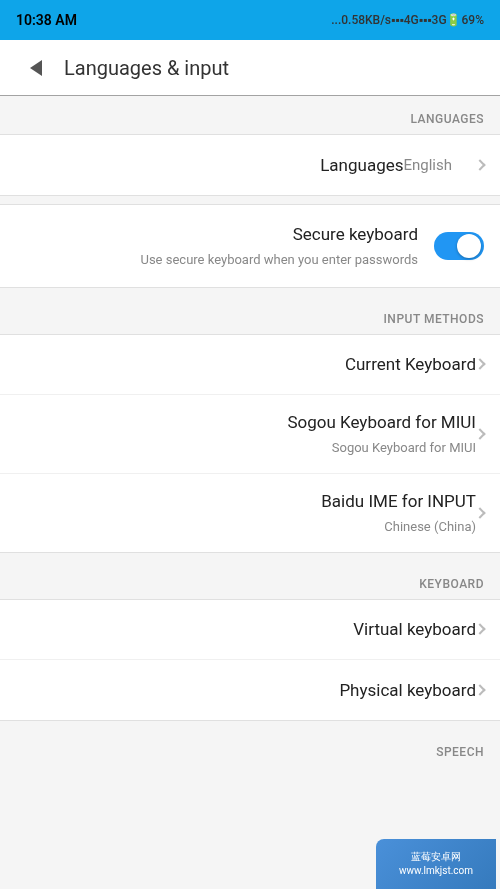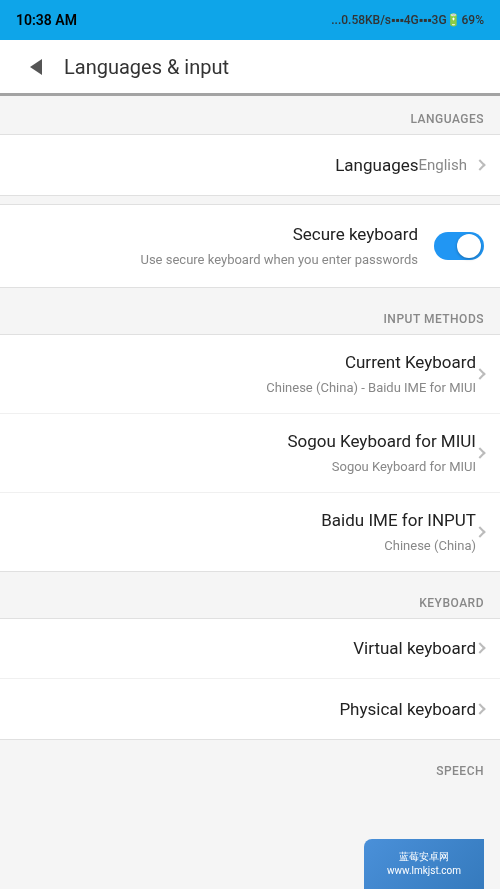--- a/index.html
+++ b/index.html
@@ -46,21 +46,21 @@
       color: #333;
     }
 
     
     .top-bar {
       background: #fff;
       height: 56px;
       display: flex;
       align-items: center;
       padding: 0 16px;
-      border-bottom: 3px solid #a3a3a3;
+      border-bottom: 1px solid #a3a3a3;
     }
 
     .back-button {
       width: 40px;
       height: 40px;
       display: flex;
       align-items: center;
       justify-content: center;
       cursor: pointer;
       margin-right: 8px;
@@ -135,21 +135,21 @@
     .settings-item-subtitle {
       font-size: 13px;
       color: #888;
       margin-top: 7px;
       line-height: 1.3;
     }
 
     .settings-item-right {
       display: flex;
       align-items: center;
-      gap: 9px;
+      gap: 24px;
       flex-shrink: 0;
     }
 
     .settings-item-value {
       font-size: 15px;
       color: #888;
     }
 
     
     .chevron {
@@ -201,21 +201,21 @@
 
     .secure-keyboard-text {
       flex: 1;
       margin-right: 16px;
     }
 
     
     .watermark {
       position: absolute;
       bottom: 0;
-      right: 16px;
+      right: 4px;
       width: 120px;
       height: 50px;
       background: linear-gradient(135deg, #4a90d9, #357abd);
       display: flex;
       align-items: center;
       justify-content: center;
       border-top-left-radius: 8px;
     }
 
     .watermark-text {
@@ -273,21 +273,20 @@
         <div class="toggle-knob"></div>
       </div>
     </div>
   </div>
 
   <div class="section-header">INPUT METHODS</div>
   <div class="settings-group">
     <div class="settings-item">
       <div class="settings-item-left">
         <div class="settings-item-title">Current Keyboard</div>
-        <div class="settings-item-subtitle">Chinese (China) - Baidu IME for MIUI</div>
       </div>
       <div class="settings-item-right">
         <div class="chevron"></div>
       </div>
     </div>
 
     <div class="settings-item">
       <div class="settings-item-left">
         <div class="settings-item-title">Sogou Keyboard for MIUI</div>
         <div class="settings-item-subtitle">Sogou Keyboard for MIUI</div>

